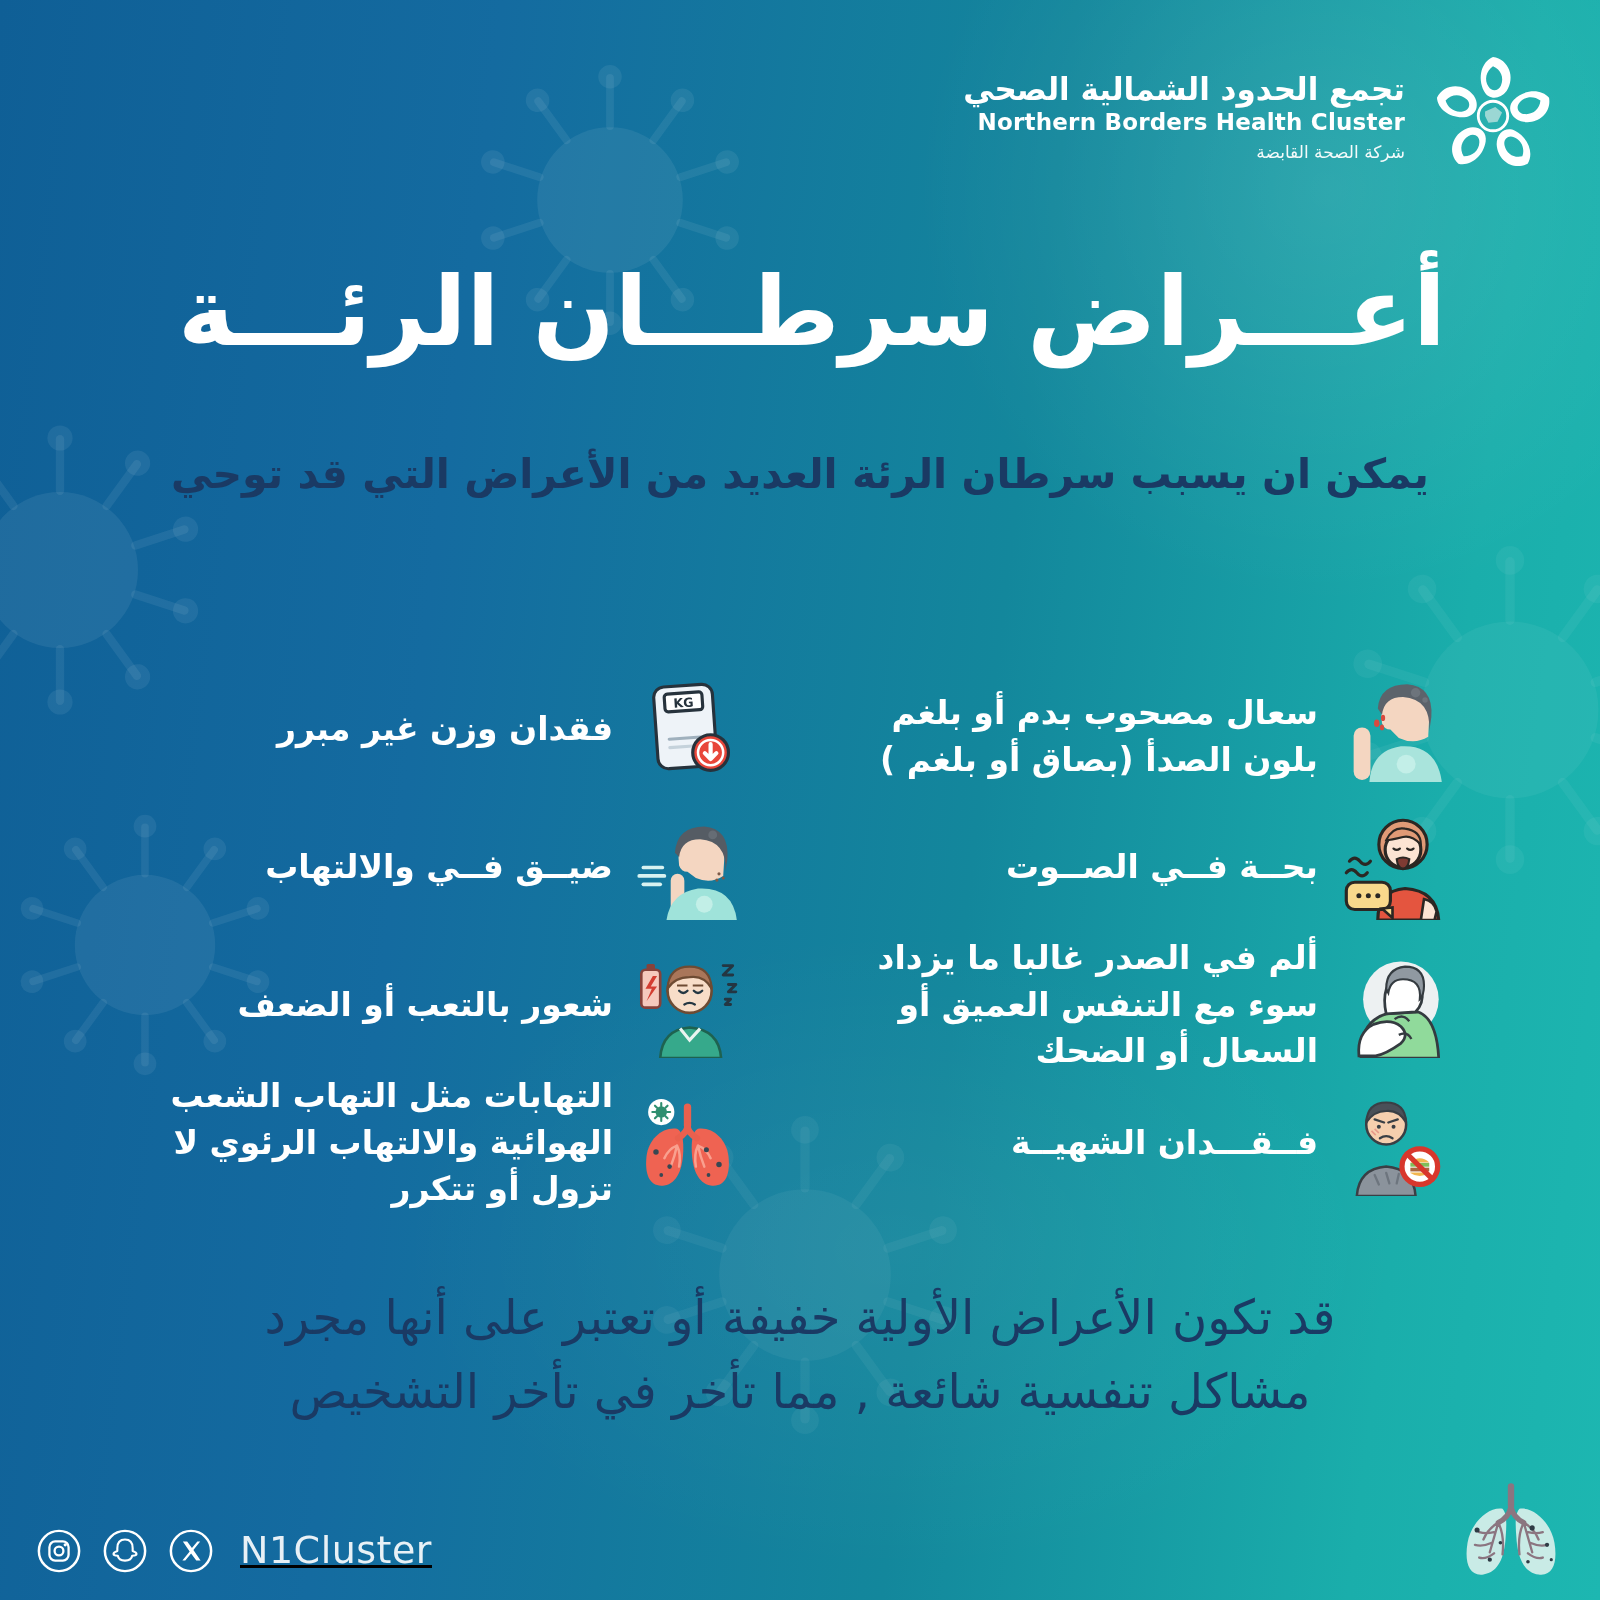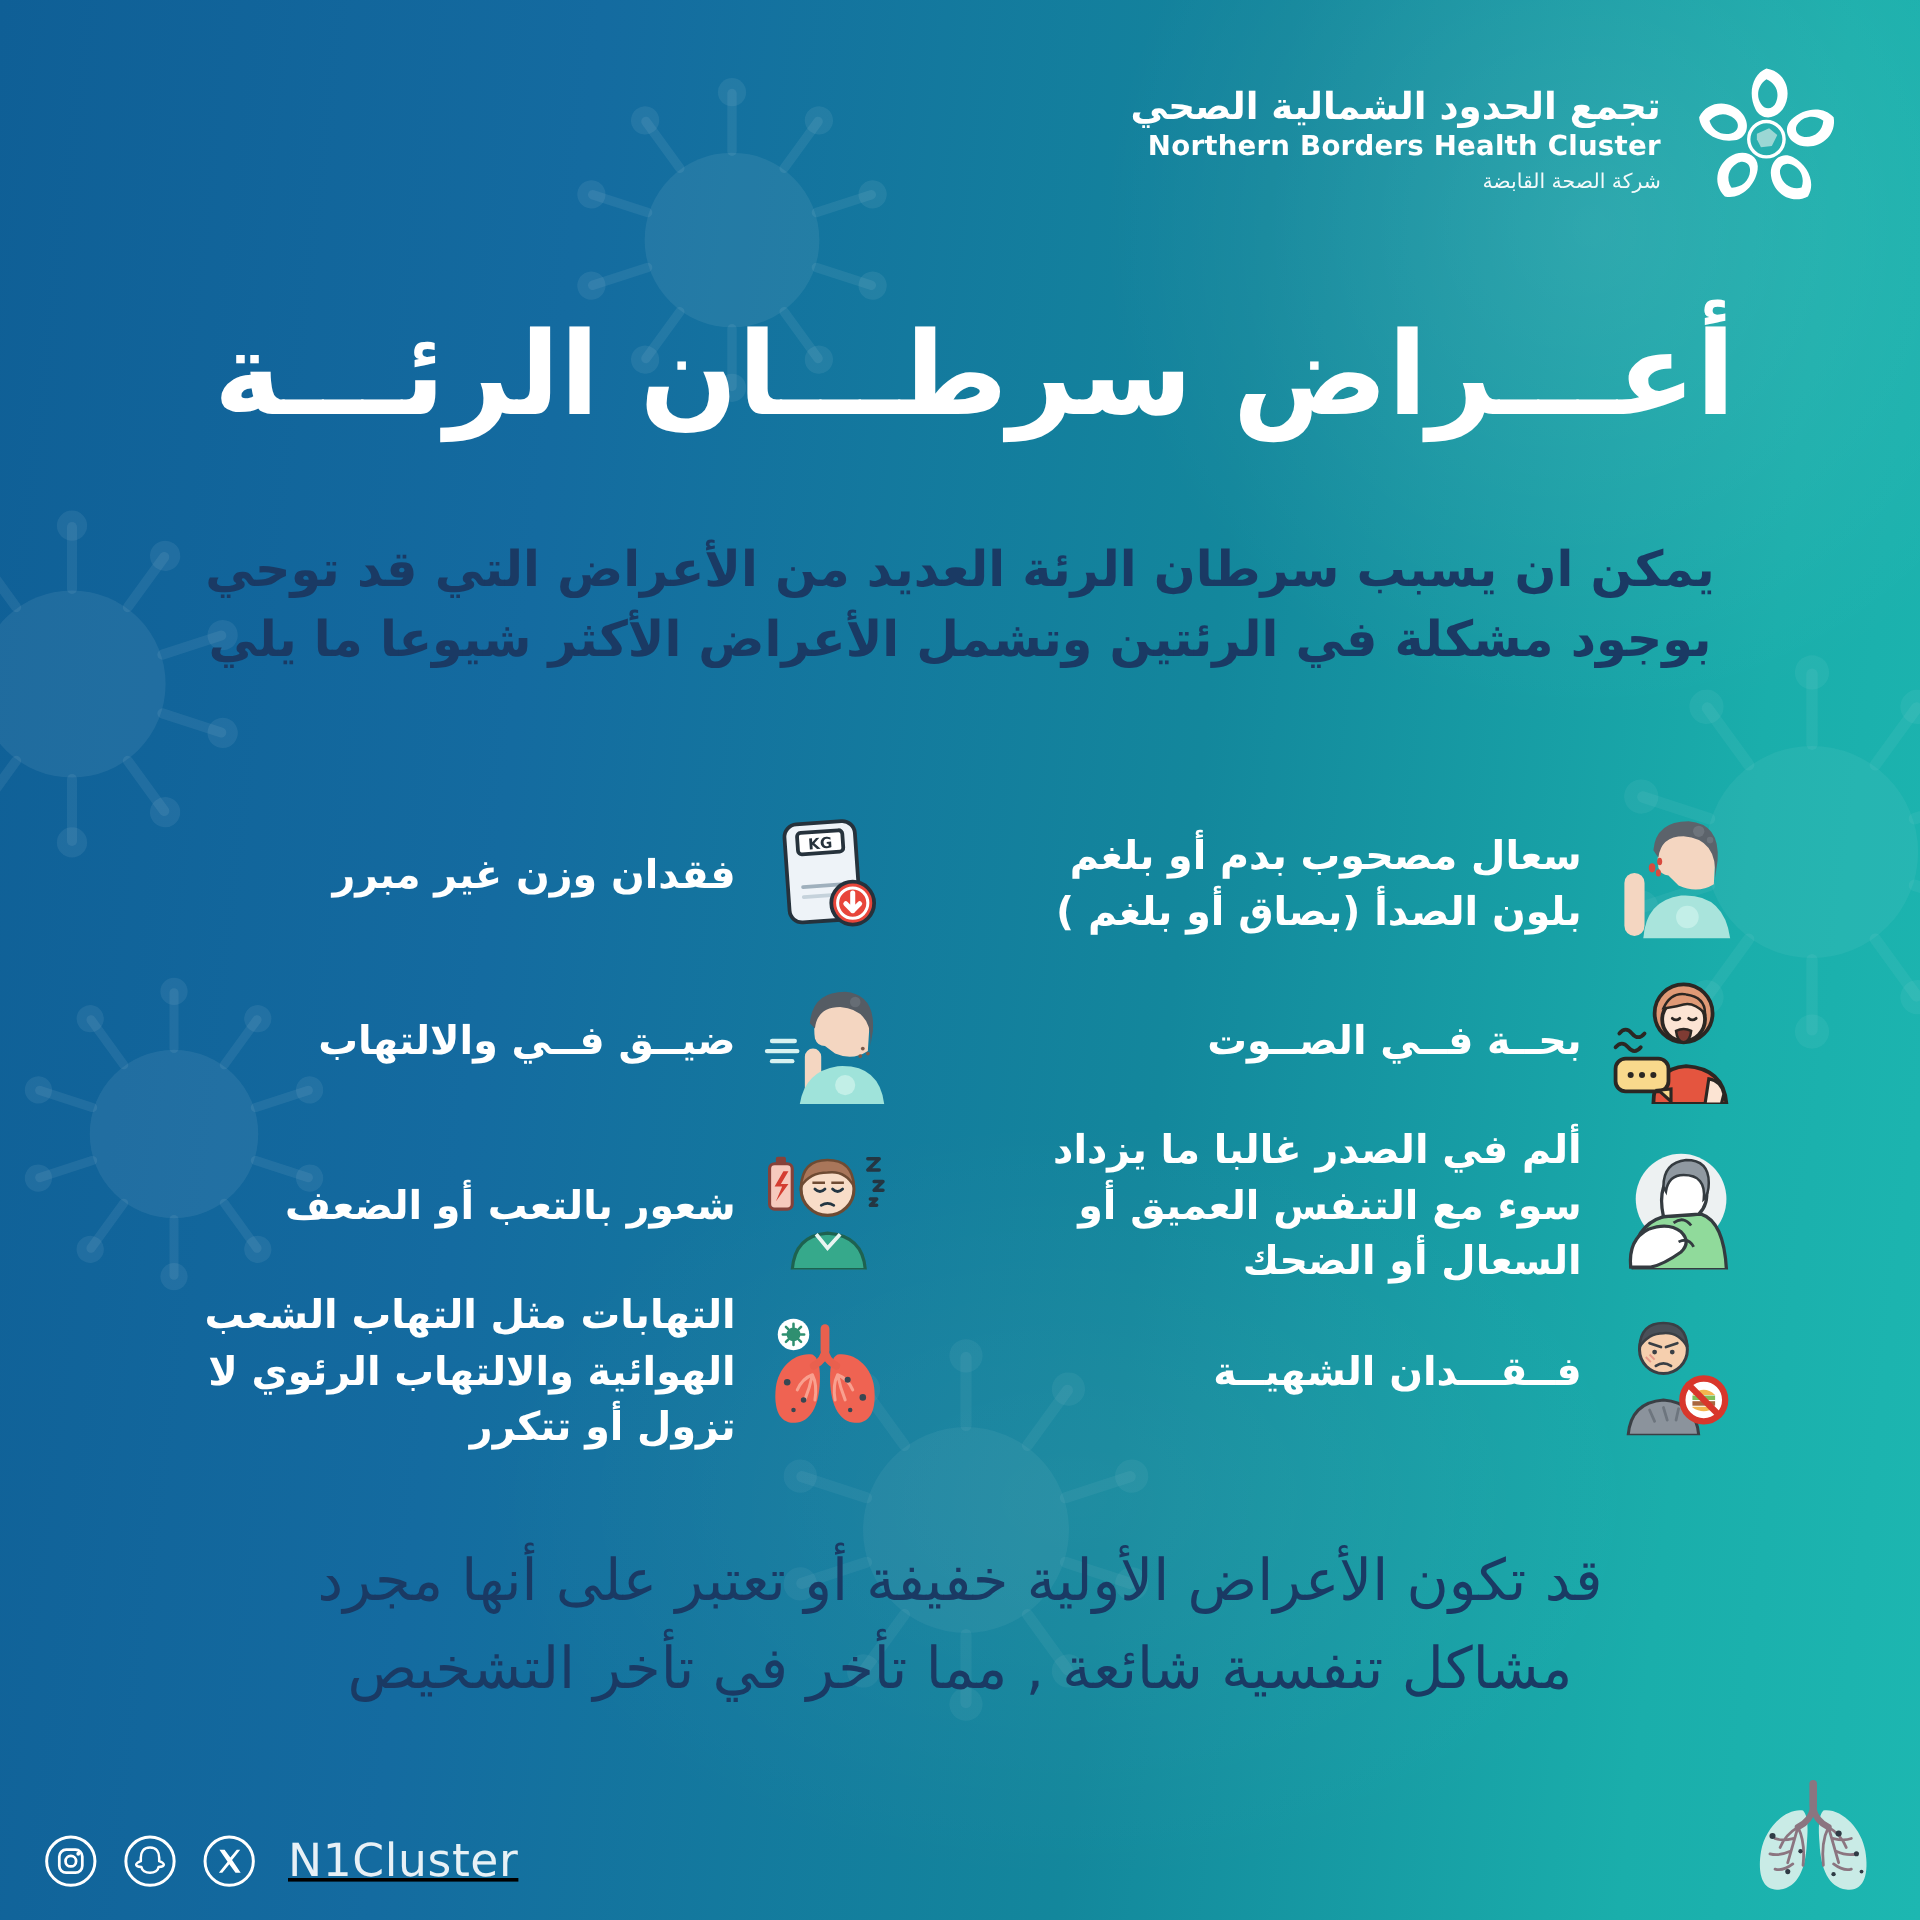--- a/index.html
+++ b/index.html
@@ -9,21 +9,21 @@
     background:linear-gradient(97deg,#0f5f96 0%,#146ba0 28%,#13879c 60%,#1aaeab 86%,#1db7b1 100%);
   }
   
   .virus{position:absolute;color:rgba(255,255,255,0.07);}
   .glow{position:absolute;border-radius:50%;pointer-events:none;}
   .glow-tr{right:-180px;top:-260px;width:900px;height:900px;
     background:radial-gradient(circle,rgba(255,255,255,0.10) 0%,rgba(255,255,255,0) 65%);}
   .glow-mid{left:350px;top:900px;width:1100px;height:700px;
     background:radial-gradient(ellipse,rgba(255,255,255,0.05) 0%,rgba(255,255,255,0) 65%);}
   
-  .header{position:absolute;top:48px;right:60px;display:flex;align-items:center;gap:20px;direction:ltr;}
+  .header{position:absolute;top:48px;right:39px;display:flex;align-items:center;gap:20px;direction:ltr;}
   .header-text{text-align:right;color:#fff;}
   .org-ar{font-size:31px;font-weight:700;line-height:1.25;}
   .org-en{font-size:23px;font-weight:700;line-height:1.3;letter-spacing:0.2px;}
   .org-sub{font-size:17px;font-weight:400;margin-top:4px;opacity:0.95;}
   .logo{width:136px;height:136px;flex:0 0 auto;}
   
   .title{position:absolute;top:250px;left:0;right:0;text-align:center;direction:rtl;
     color:#fff;font-size:96px;font-weight:700;line-height:1.3;padding-left:24px;}
   .intro{position:absolute;top:445px;left:90px;right:90px;text-align:center;direction:rtl;
     color:#1a3a64;font-size:41px;font-weight:700;line-height:1.45;}
@@ -108,21 +108,20 @@
         <circle cx="60" cy="60" r="13" fill="none" stroke="#ffffff" stroke-width="2.5"></circle>
         <path d="M53 56 l9 -4 6 5 -4 8 -8 1 -3 -6 z" fill="#a9dcd8" opacity="0.9"></path>
       </svg>
     </div>
   </div>
 
   <div class="title">أعـــراض سرطـــان الرئـــة</div>
 
   <div class="intro">
     <span>يمكن ان يسبب سرطان الرئة العديد من الأعراض التي قد توحي</span><br>
-    <span>بوجود مشكلة في الرئتين وتشمل الأعراض الأكثر شيوعا ما يلي</span>
   </div>
 
   <div class="col col-right">
 
     <div class="symptom-row" dir="rtl">
       <div class="symptom-icon">
         <svg viewBox="0 0 100 100">
           <rect x="13" y="48" width="16" height="50" rx="8" fill="#f4d6c1"></rect>
           <path d="M40 44 Q36 14 62 13 Q85 14 85 38 L84 57 Q71 65 56 58 L48 50 Q42 50 40 44 Z" fill="#f4d6c1"></path>
           <path d="M36 30 Q38 7 64 7 Q89 9 87 38 L85 52 Q87 21 60 19 Q42 19 40 36 Z" fill="#5c636b"></path>

